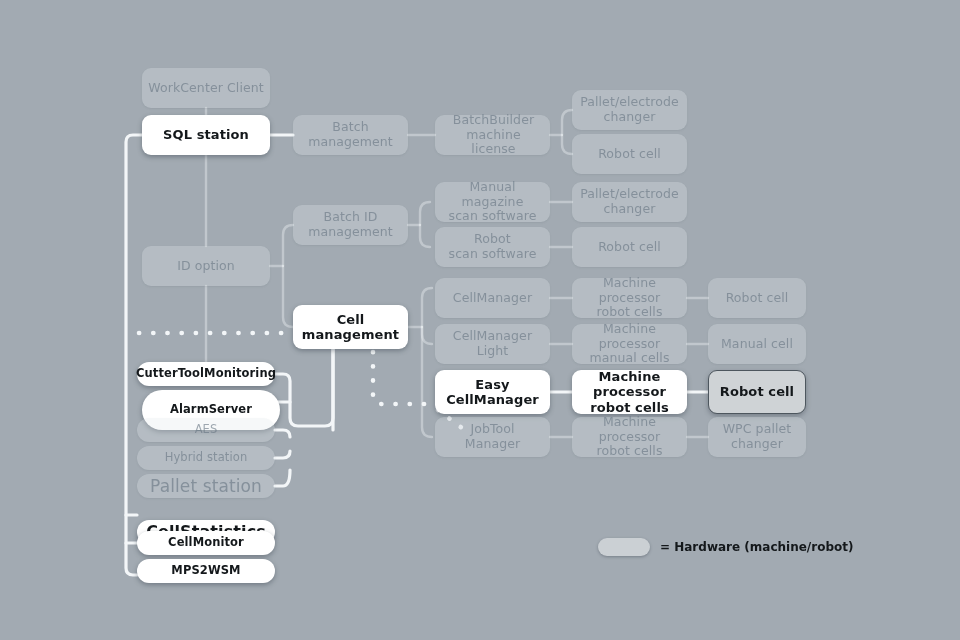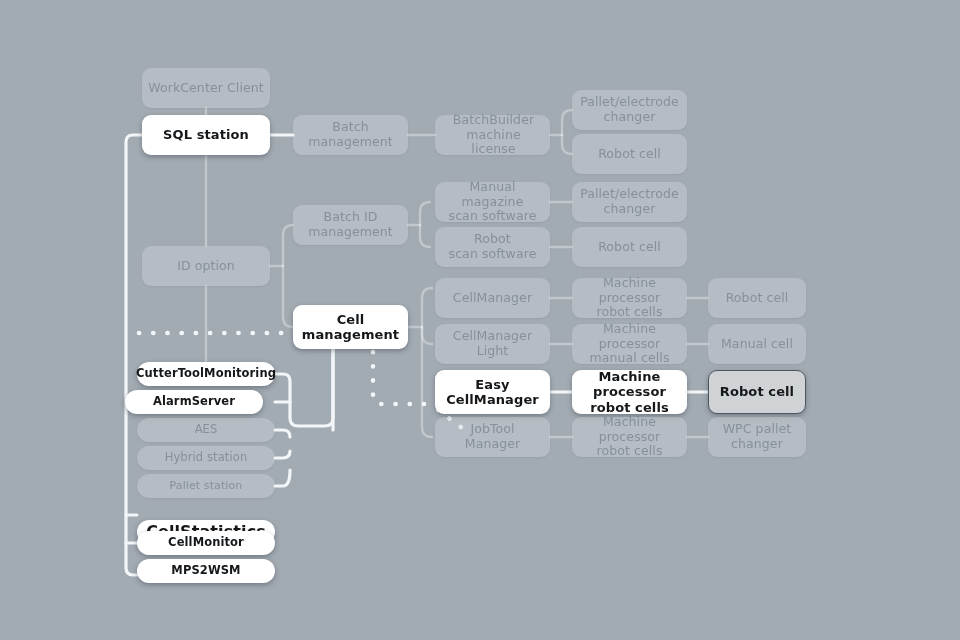--- a/index.html
+++ b/index.html
@@ -173,30 +173,30 @@
       </div>
       <div class="node software" style="left: 142px; top: 115px; width: 128px; height: 40px;">
         <span style="white-space: pre-line;">SQL station</span>
       </div>
       <div class="node dim" style="left: 142px; top: 246px; width: 128px; height: 40px;">
         <span style="white-space: pre-line;">ID option</span>
       </div>
       <div class="node software pill" style="left: 137px; top: 362px; width: 138px; height: 24px; font-size: 11.5px;">
         <span style="white-space: pre-line;">CutterToolMonitoring</span>
       </div>
-      <div class="node software pill" style="left: 125px; top: 390px; width: 138px; height: 24px; font-size: 11.5px;">
+      <div class="node software pill" style="left: 142px; top: 390px; width: 138px; height: 40px; font-size: 11.5px;">
         <span style="white-space: pre-line;">AlarmServer</span>
       </div>
       <div class="node dim pill" style="left: 137px; top: 418px; width: 138px; height: 24px; font-size: 11.5px;">
         <span style="white-space: pre-line;">AES</span>
       </div>
       <div class="node dim pill" style="left: 137px; top: 446px; width: 138px; height: 24px; font-size: 11.5px;">
         <span style="white-space: pre-line;">Hybrid station</span>
       </div>
-      <div class="node dim pill" style="left: 137px; top: 474px; width: 138px; height: 24px; font-size: 11px;">
+      <div class="node dim pill" style="left: 137px; top: 474px; width: 138px; height: 24px; font-size: 17px;">
         <span style="white-space: pre-line;">Pallet station</span>
       </div>
       <div class="node software pill" style="left: 137px; top: 520px; width: 138px; height: 24px; font-size: 16px;">
         <span style="white-space: pre-line;">CellStatistics</span>
       </div>
       <div class="node software pill" style="left: 137px; top: 531px; width: 138px; height: 24px; font-size: 11.5px;">
         <span style="white-space: pre-line;">CellMonitor</span>
       </div>
       <div class="node software pill" style="left: 137px; top: 559px; width: 138px; height: 24px; font-size: 11.5px;">
         <span style="white-space: pre-line;">MPS2WSM</span>
@@ -279,15 +279,19 @@
       <div class="node hardware" style="left: 708px; top: 370px; width: 98px; height: 44px;">
         <span style="white-space: pre-line;">Robot cell</span>
       </div>
       <div class="node dim" style="left: 708px; top: 417px; width: 98px; height: 40px;">
         <span style="white-space: pre-line;">WPC pallet
 changer</span>
       </div>
     </div>
 
   <div id="legend">
+      <div class="legend-row">
+        <div class="legend-pill hardware"></div>
+        <div class="legend-text">= Hardware (machine/robot)</div>
+      </div>
     </div>
 
 </div>
 
 </body></html>

